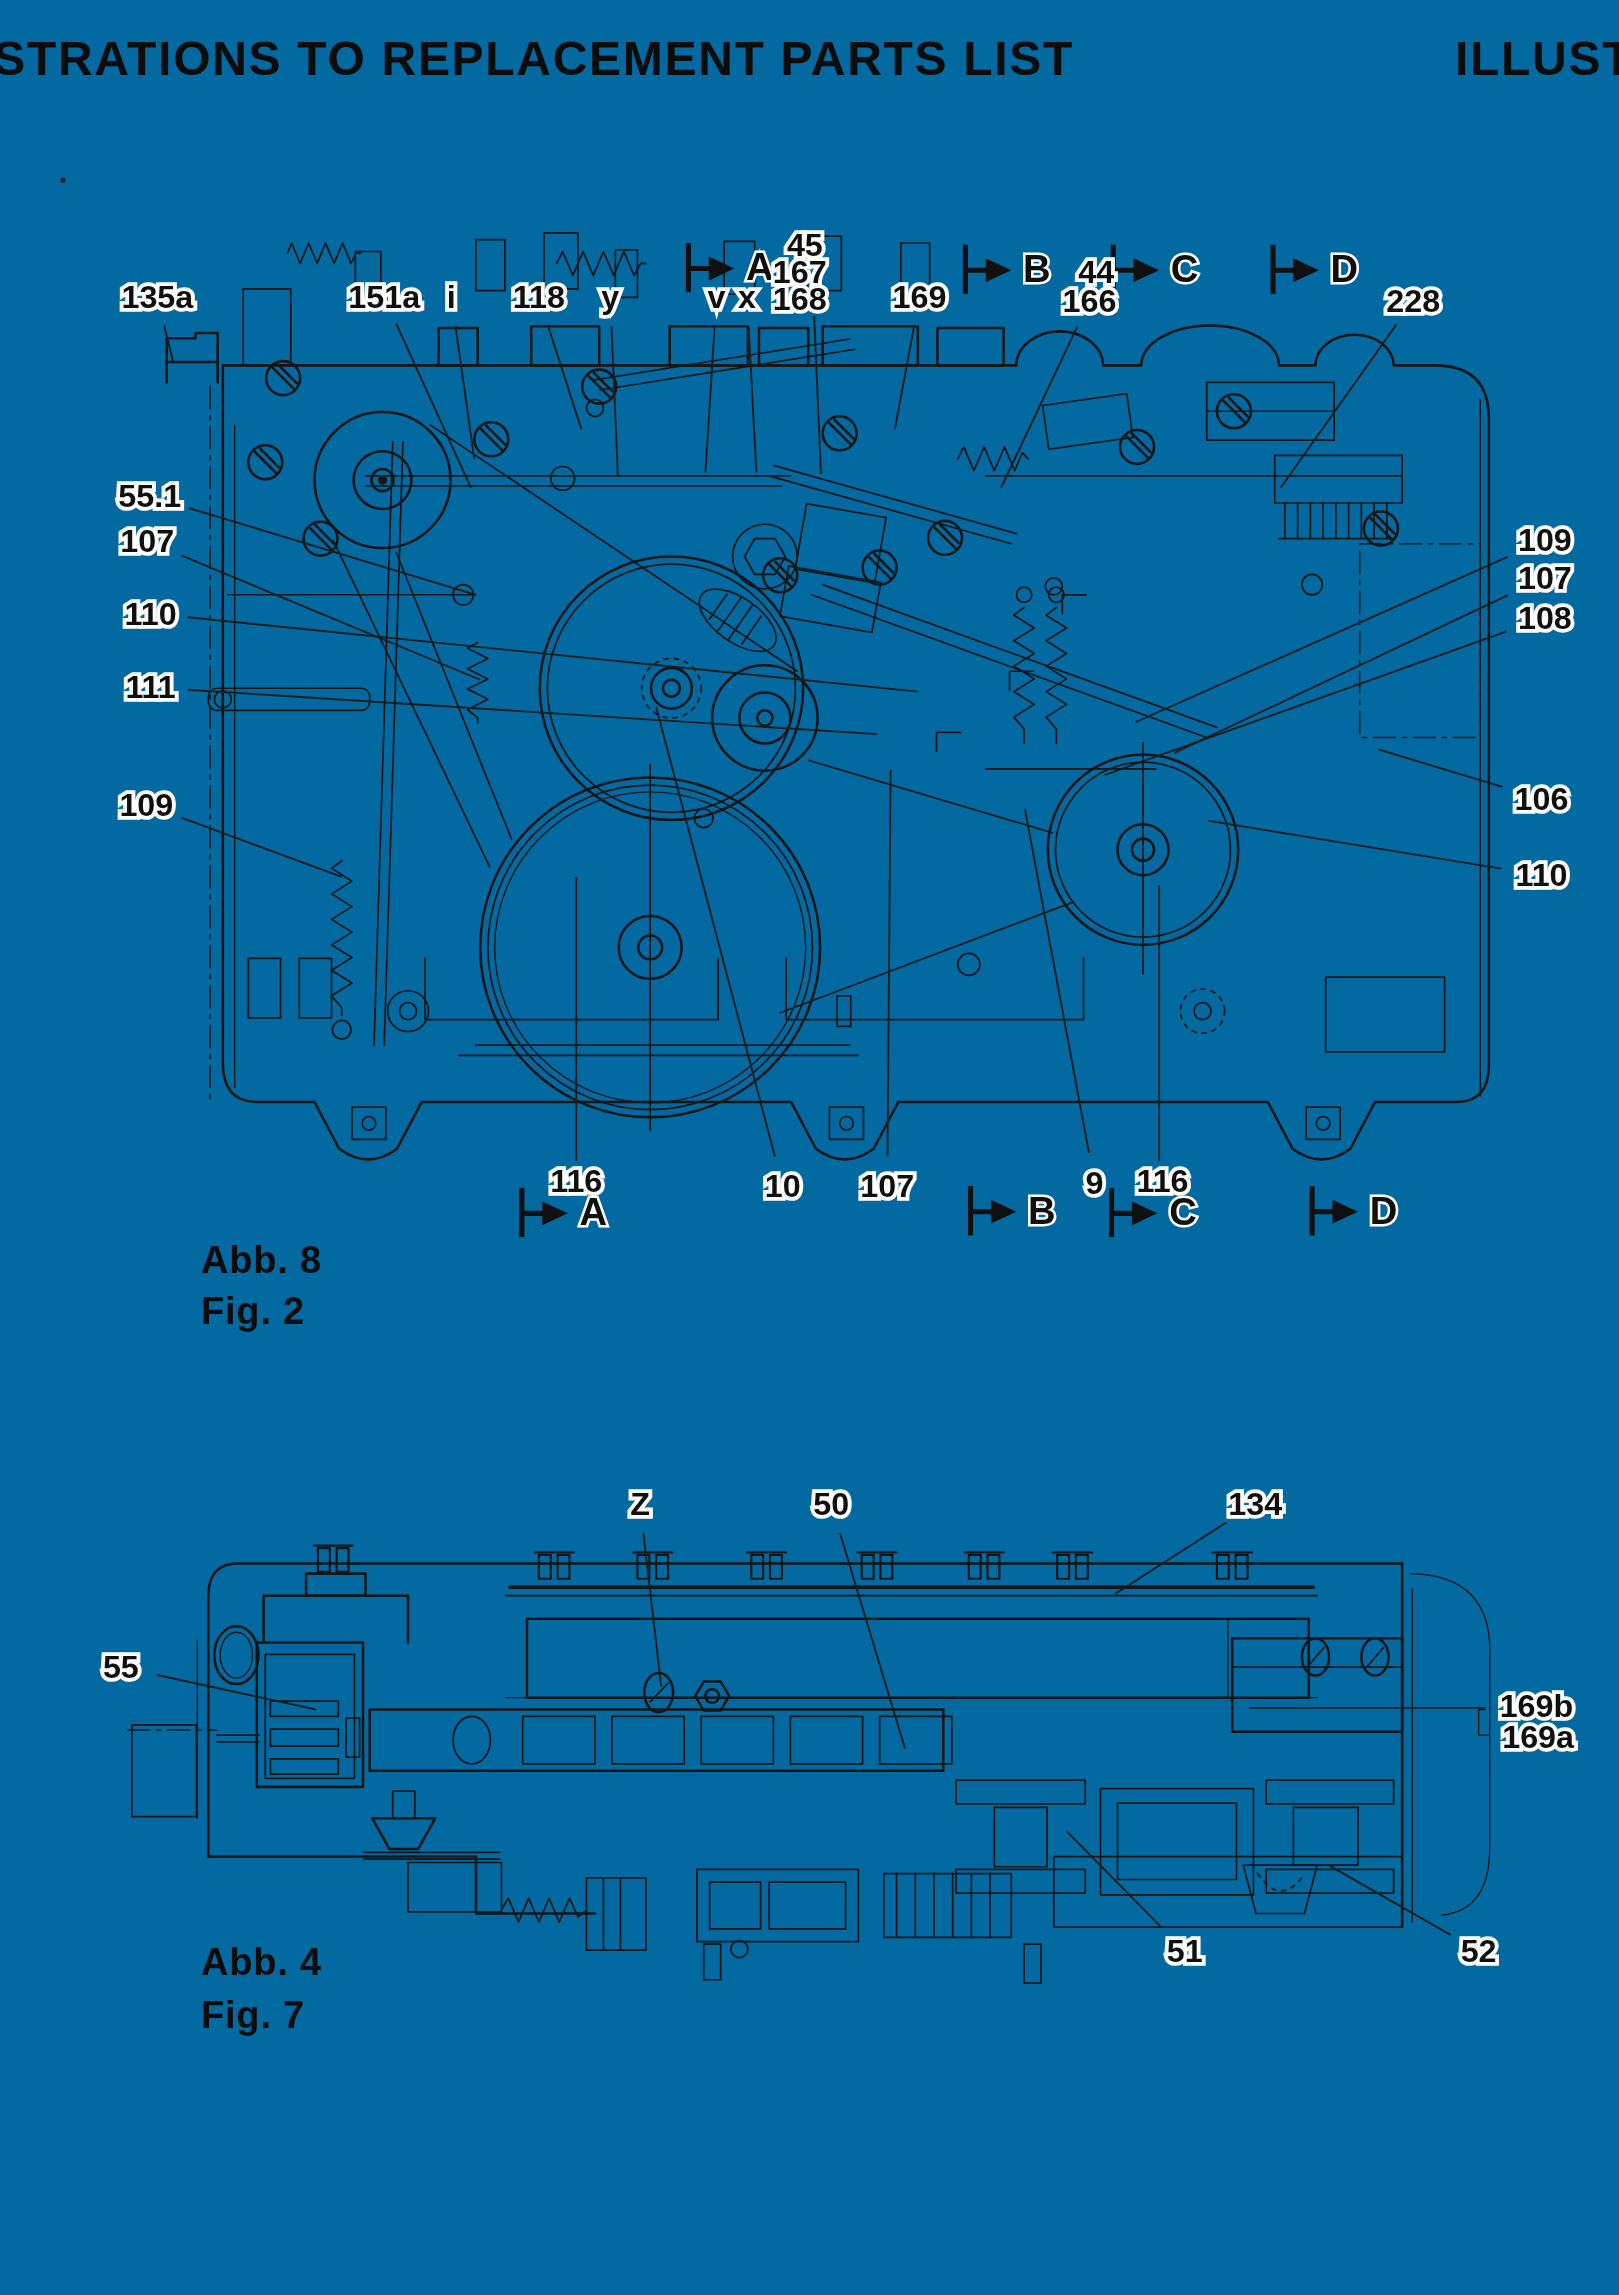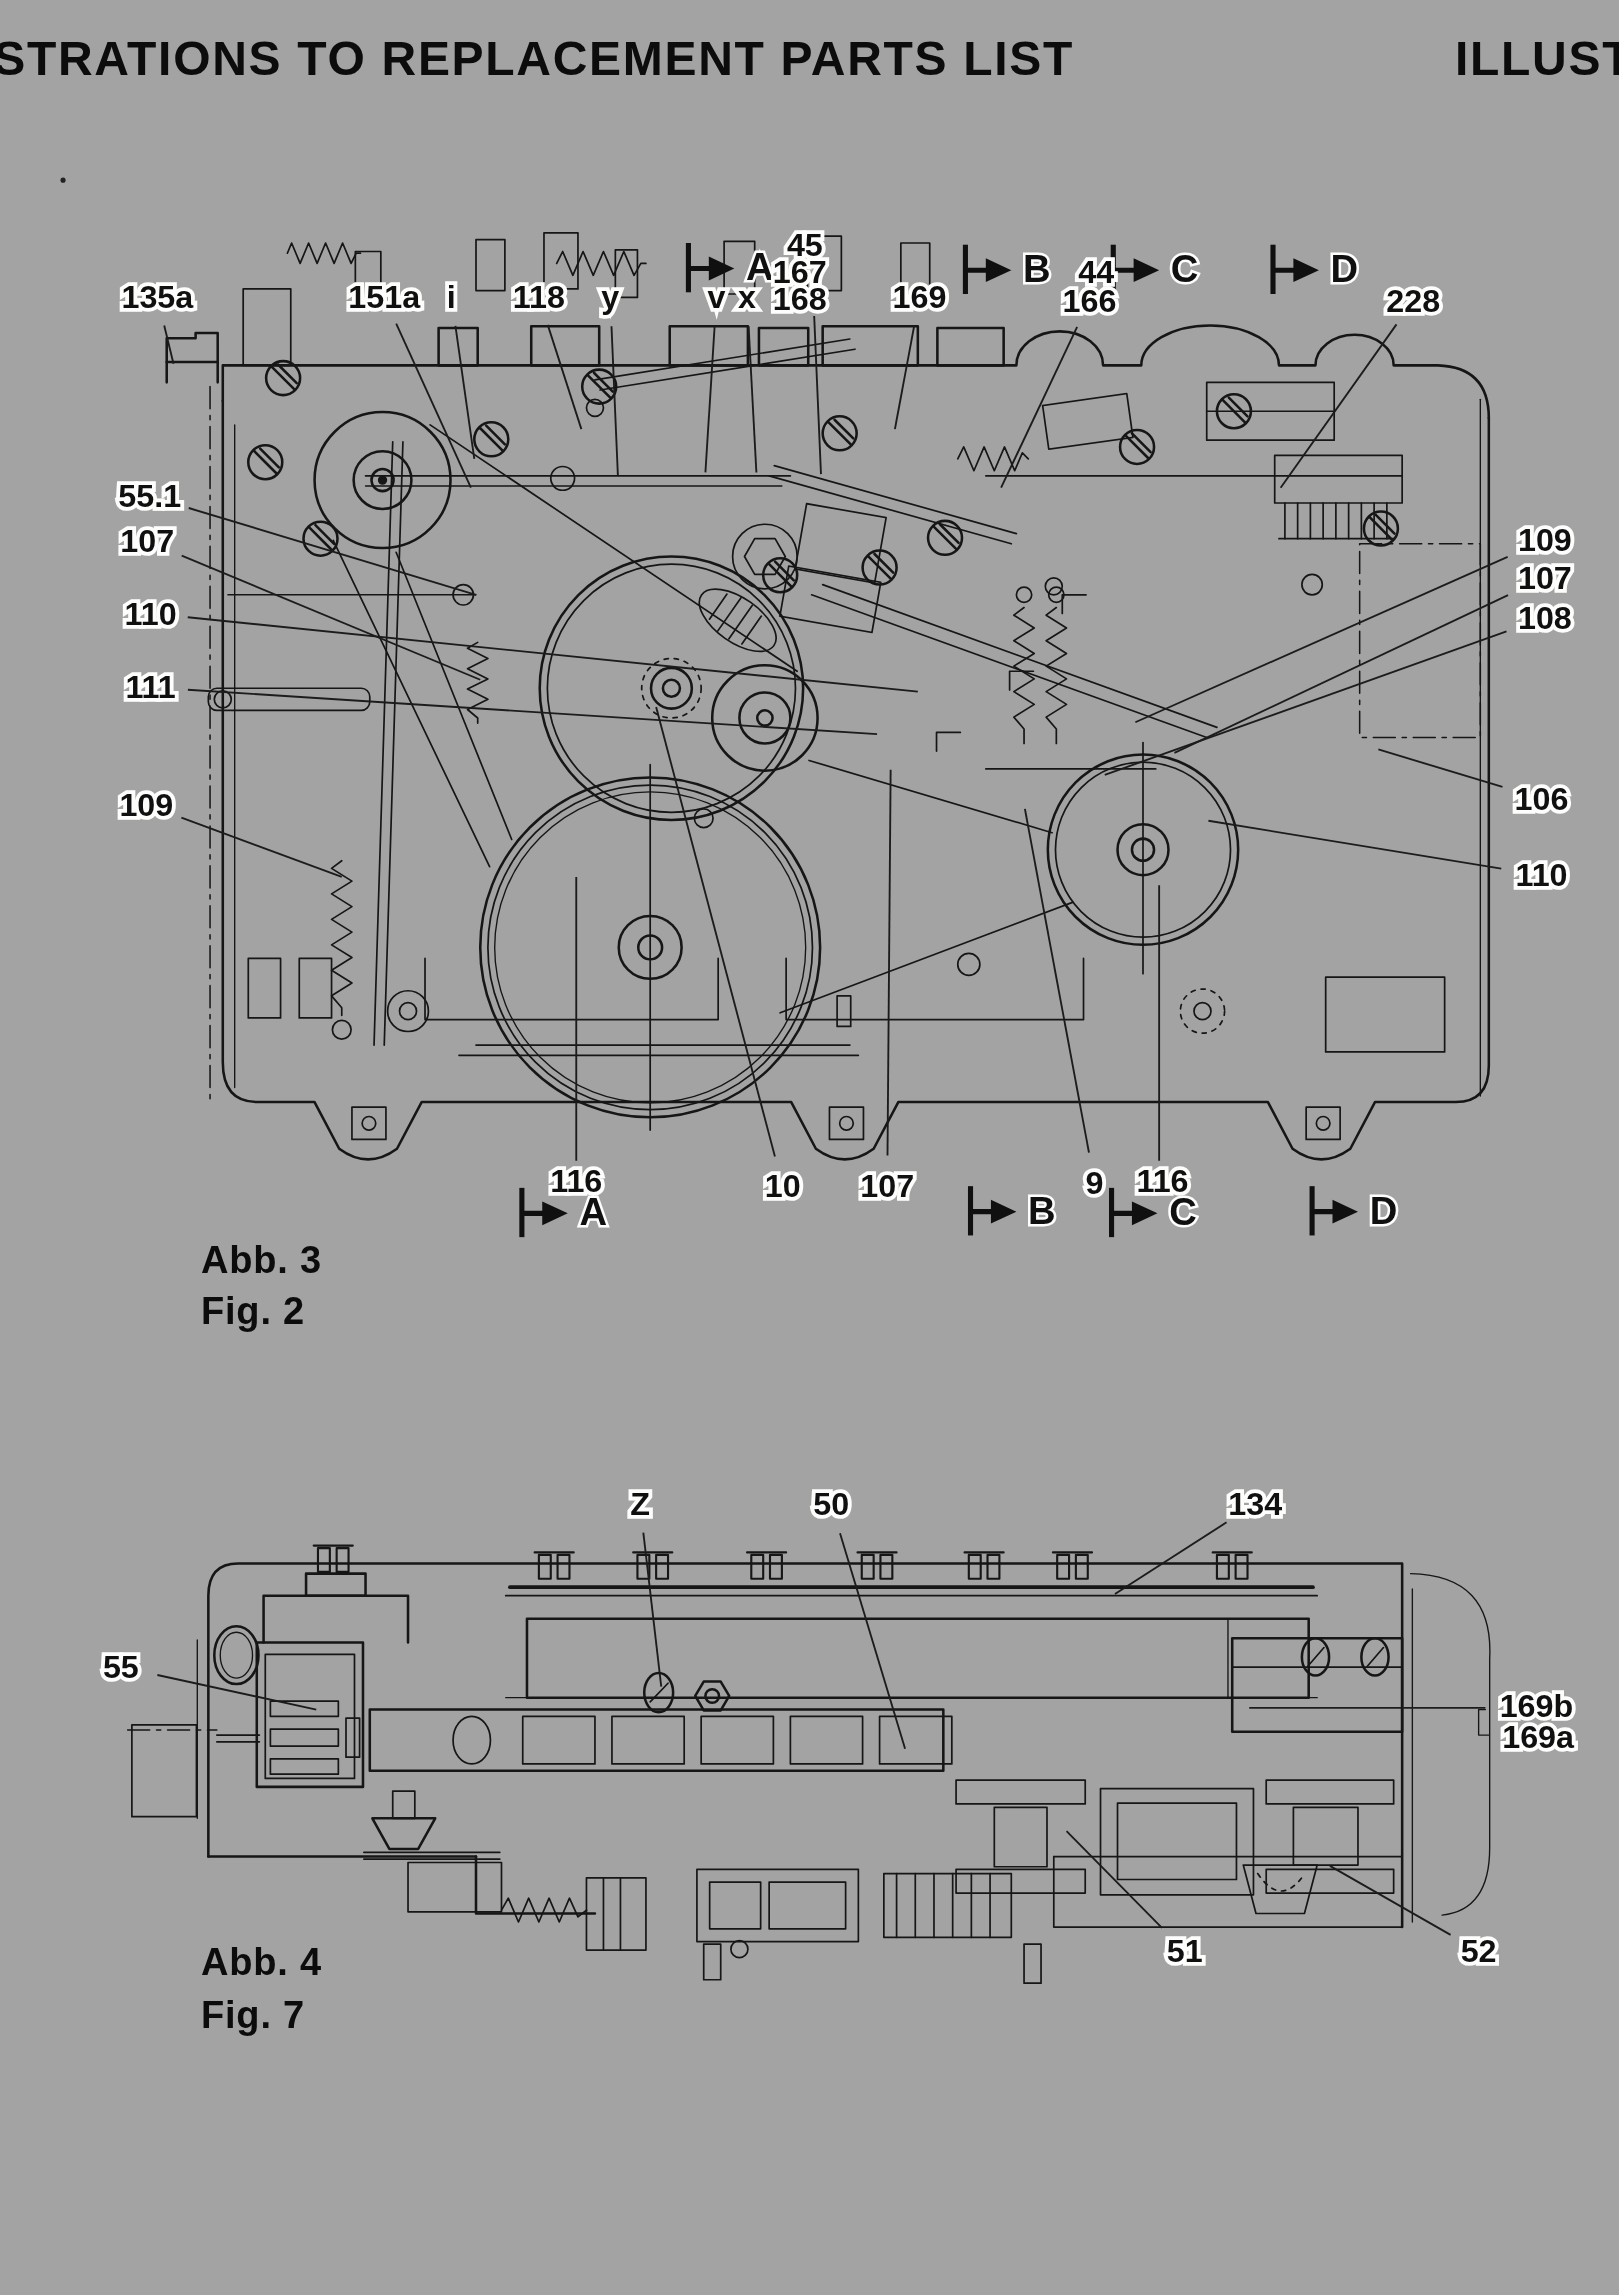--- a/index.html
+++ b/index.html
@@ -1,16 +1,16 @@
 <!DOCTYPE html>
 <html style="font-size:13.6px"><head>
 <meta charset="utf-8">
 <style>
   html,body{margin:0;padding:0;background:#fff;}
-  .page{position:relative;width:1619px;height:2295px;background:#a3a3a3;overflow:hidden;
+  .page{position:relative;width:1619px;height:2295px;background:#0369a1;overflow:hidden;
         font-family:"Liberation Sans",sans-serif;color:#111;}
   .hdr{position:absolute;font-weight:700;font-size:48px;letter-spacing:1.7px;white-space:nowrap;color:#0c0c0c;}
   .hdr-left{left:-6.8px;top:31px;}
   .hdr-right{left:1455px;top:31px;}
   .caption{position:absolute;font-weight:700;font-size:38px;color:#0c0c0c;letter-spacing:0.8px;}
   svg{position:absolute;left:0;top:0;}
   .part-label{font-family:"Liberation Sans",sans-serif;font-size:38px;font-weight:600;fill:#101010;
               text-anchor:middle;stroke:#fdfdfc;stroke-width:9px;paint-order:stroke;}
   .section-letter{font-family:"Liberation Sans",sans-serif;font-size:45px;font-weight:600;fill:#101010;
               text-anchor:middle;stroke:#fdfdfc;stroke-width:6px;paint-order:stroke;}
@@ -452,18 +452,18 @@
         <text x="978" y="1783" class="part-label">50</text>
         <text x="1477" y="1783" class="part-label">134</text>
         <text x="142" y="1975" class="part-label">55</text>
         <text x="1808" y="2021" class="part-label">169b</text>
         <text x="1810" y="2057" class="part-label">169a</text>
         <text x="1394" y="2309" class="part-label">51</text>
         <text x="1740" y="2309" class="part-label">52</text>
       </g>
   </svg>
 
-  <div class="caption" style="left:201px;top:1239px;">Abb. 3</div>
+  <div class="caption" style="left:201px;top:1239px;">Abb. 8</div>
   <div class="caption" style="left:201px;top:1290px;">Fig. 2</div>
   <div class="caption" style="left:201px;top:1941px;">Abb. 4</div>
   <div class="caption" style="left:201px;top:1994px;">Fig. 7</div>
 </div>
 
 
 </body></html>

